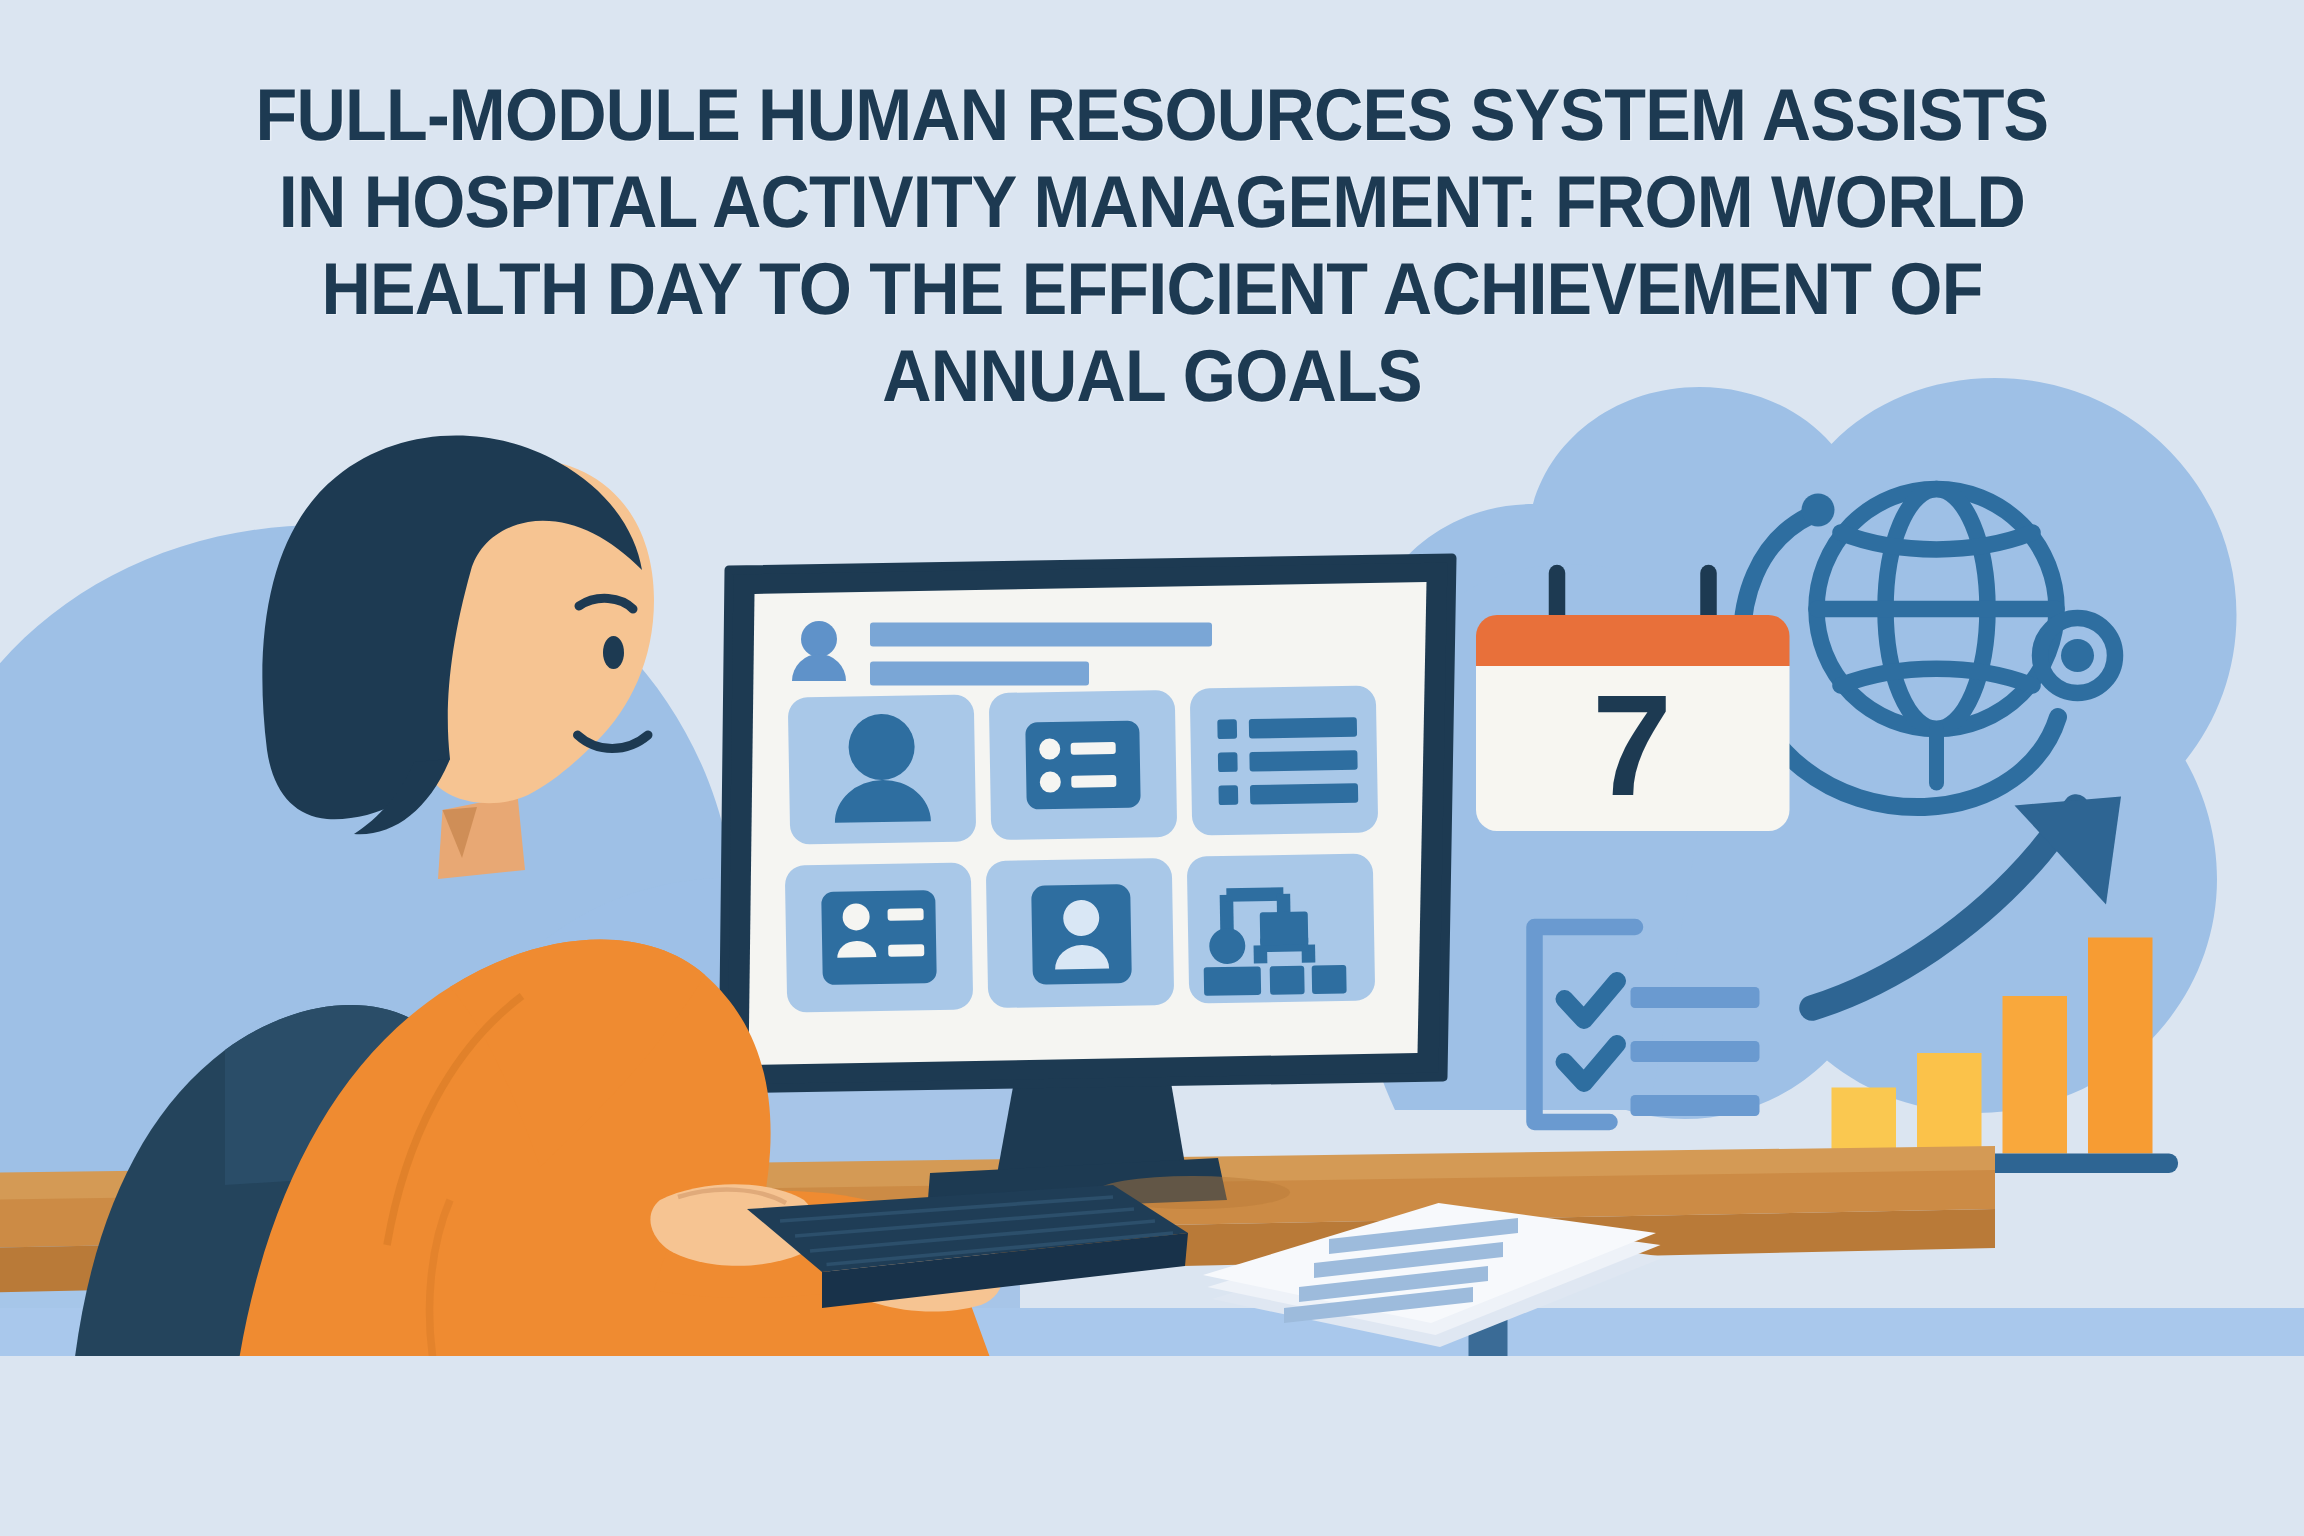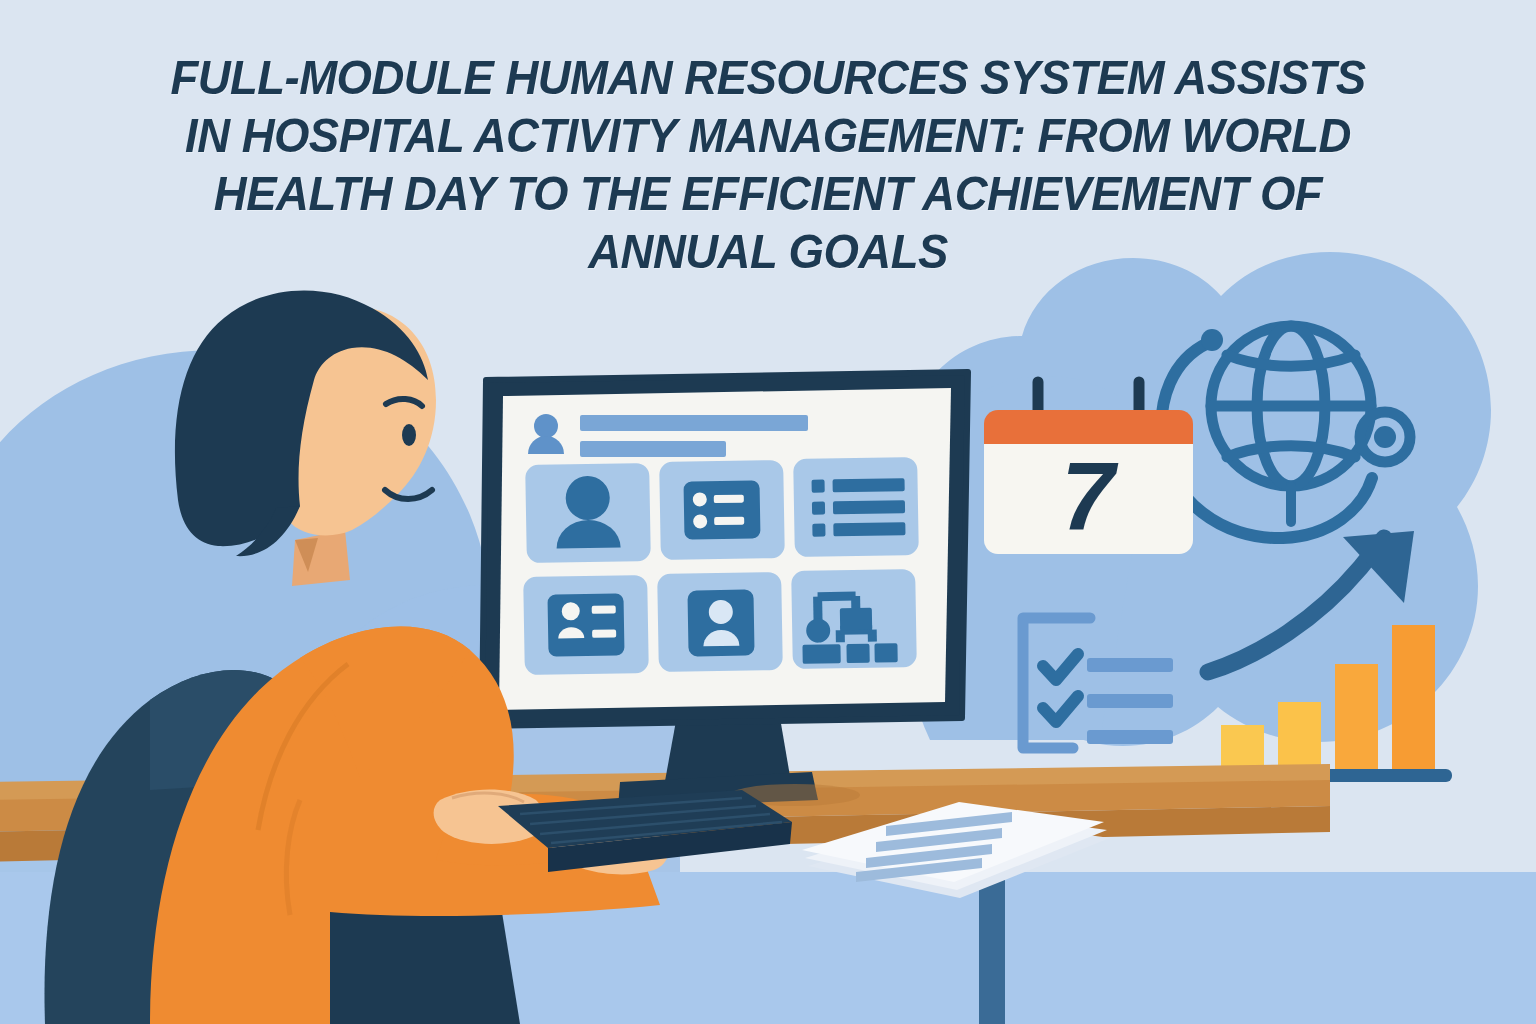--- a/index.html
+++ b/index.html
@@ -1,21 +1,21 @@
 <!DOCTYPE html>
 <html><head>
 <meta charset="utf-8">
 <style>
   html,body{margin:0;padding:0;}
   body{
     width:1536px;height:1024px;overflow:hidden;
     font-family:"Liberation Sans",sans-serif;
     background:#dbe5f1;
   }
-  #stage{position:relative;width:1536px;height:1024px;overflow:hidden;font-style:italic;}
+  #stage{position:relative;width:1536px;height:904px;overflow:hidden;}
   #stage svg.layer{position:absolute;left:0;top:0;width:1536px;height:1024px;}
   #title-wrap{
     position:absolute;left:0;top:48px;width:1536px;
     text-align:center;z-index:40;pointer-events:none;
   }
   #title{
     display:inline-block;
     width:1340px;
     color:#1d3a52;
     font-family:"Liberation Sans",sans-serif;

